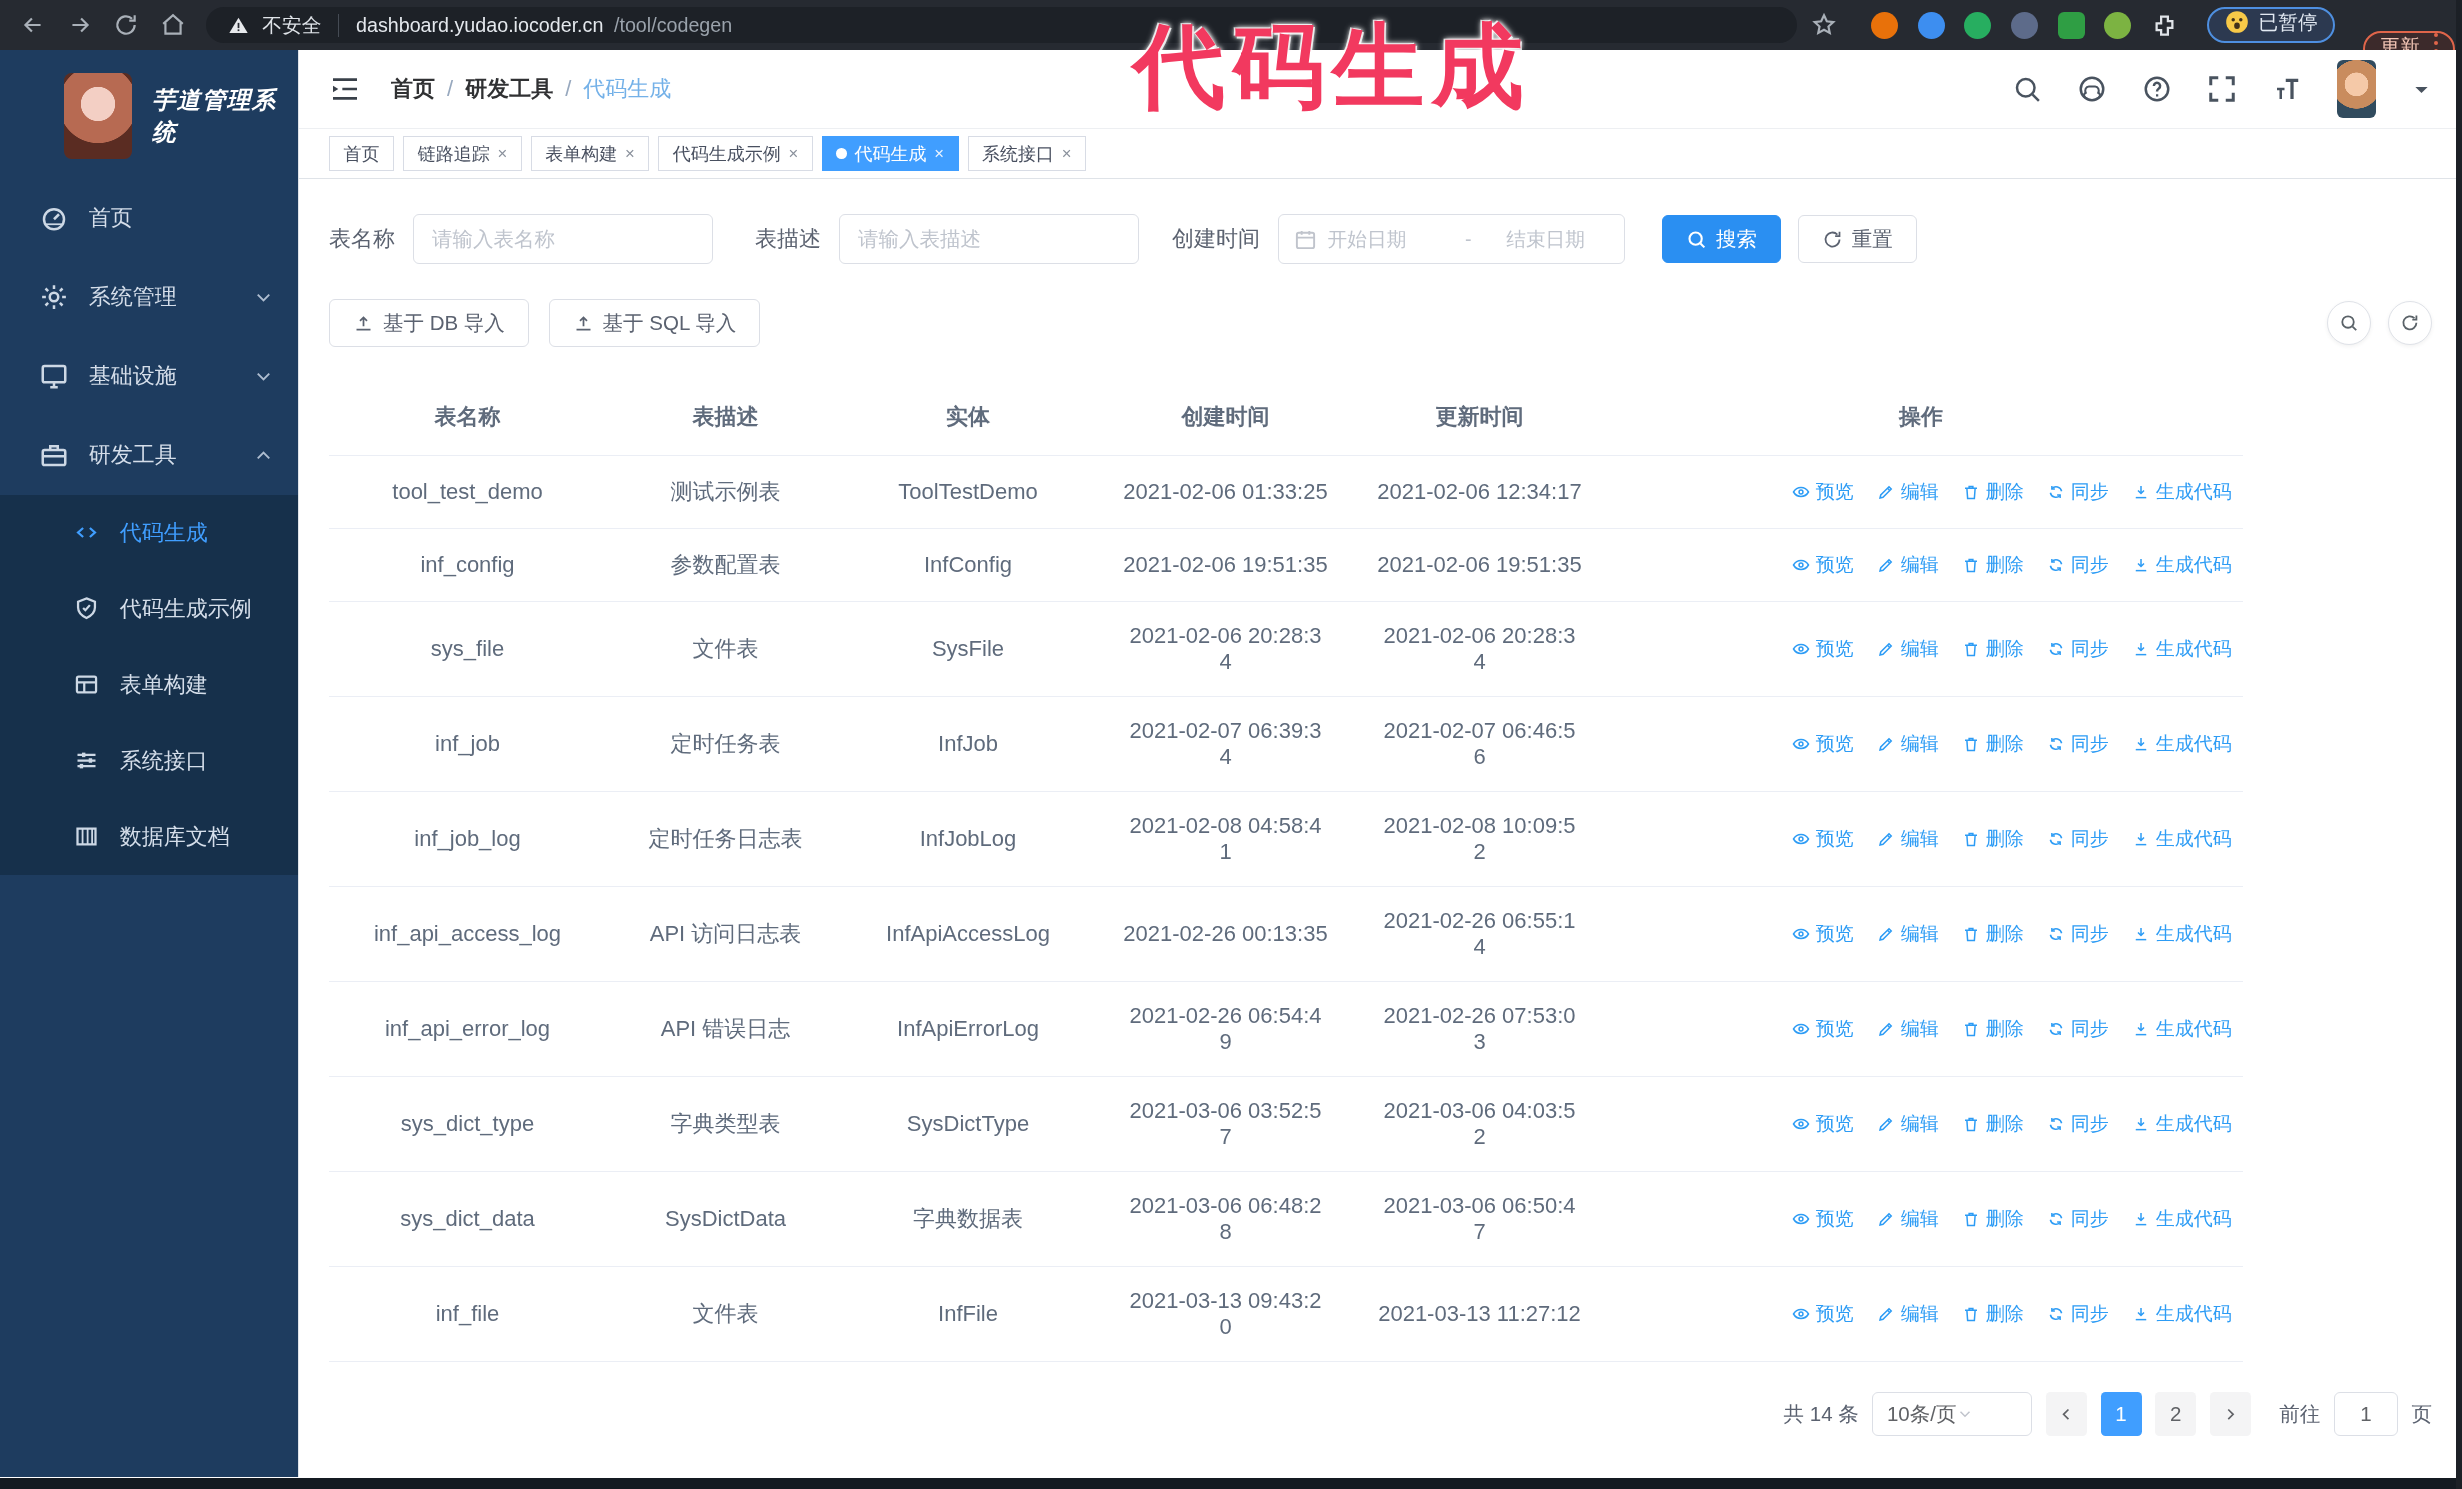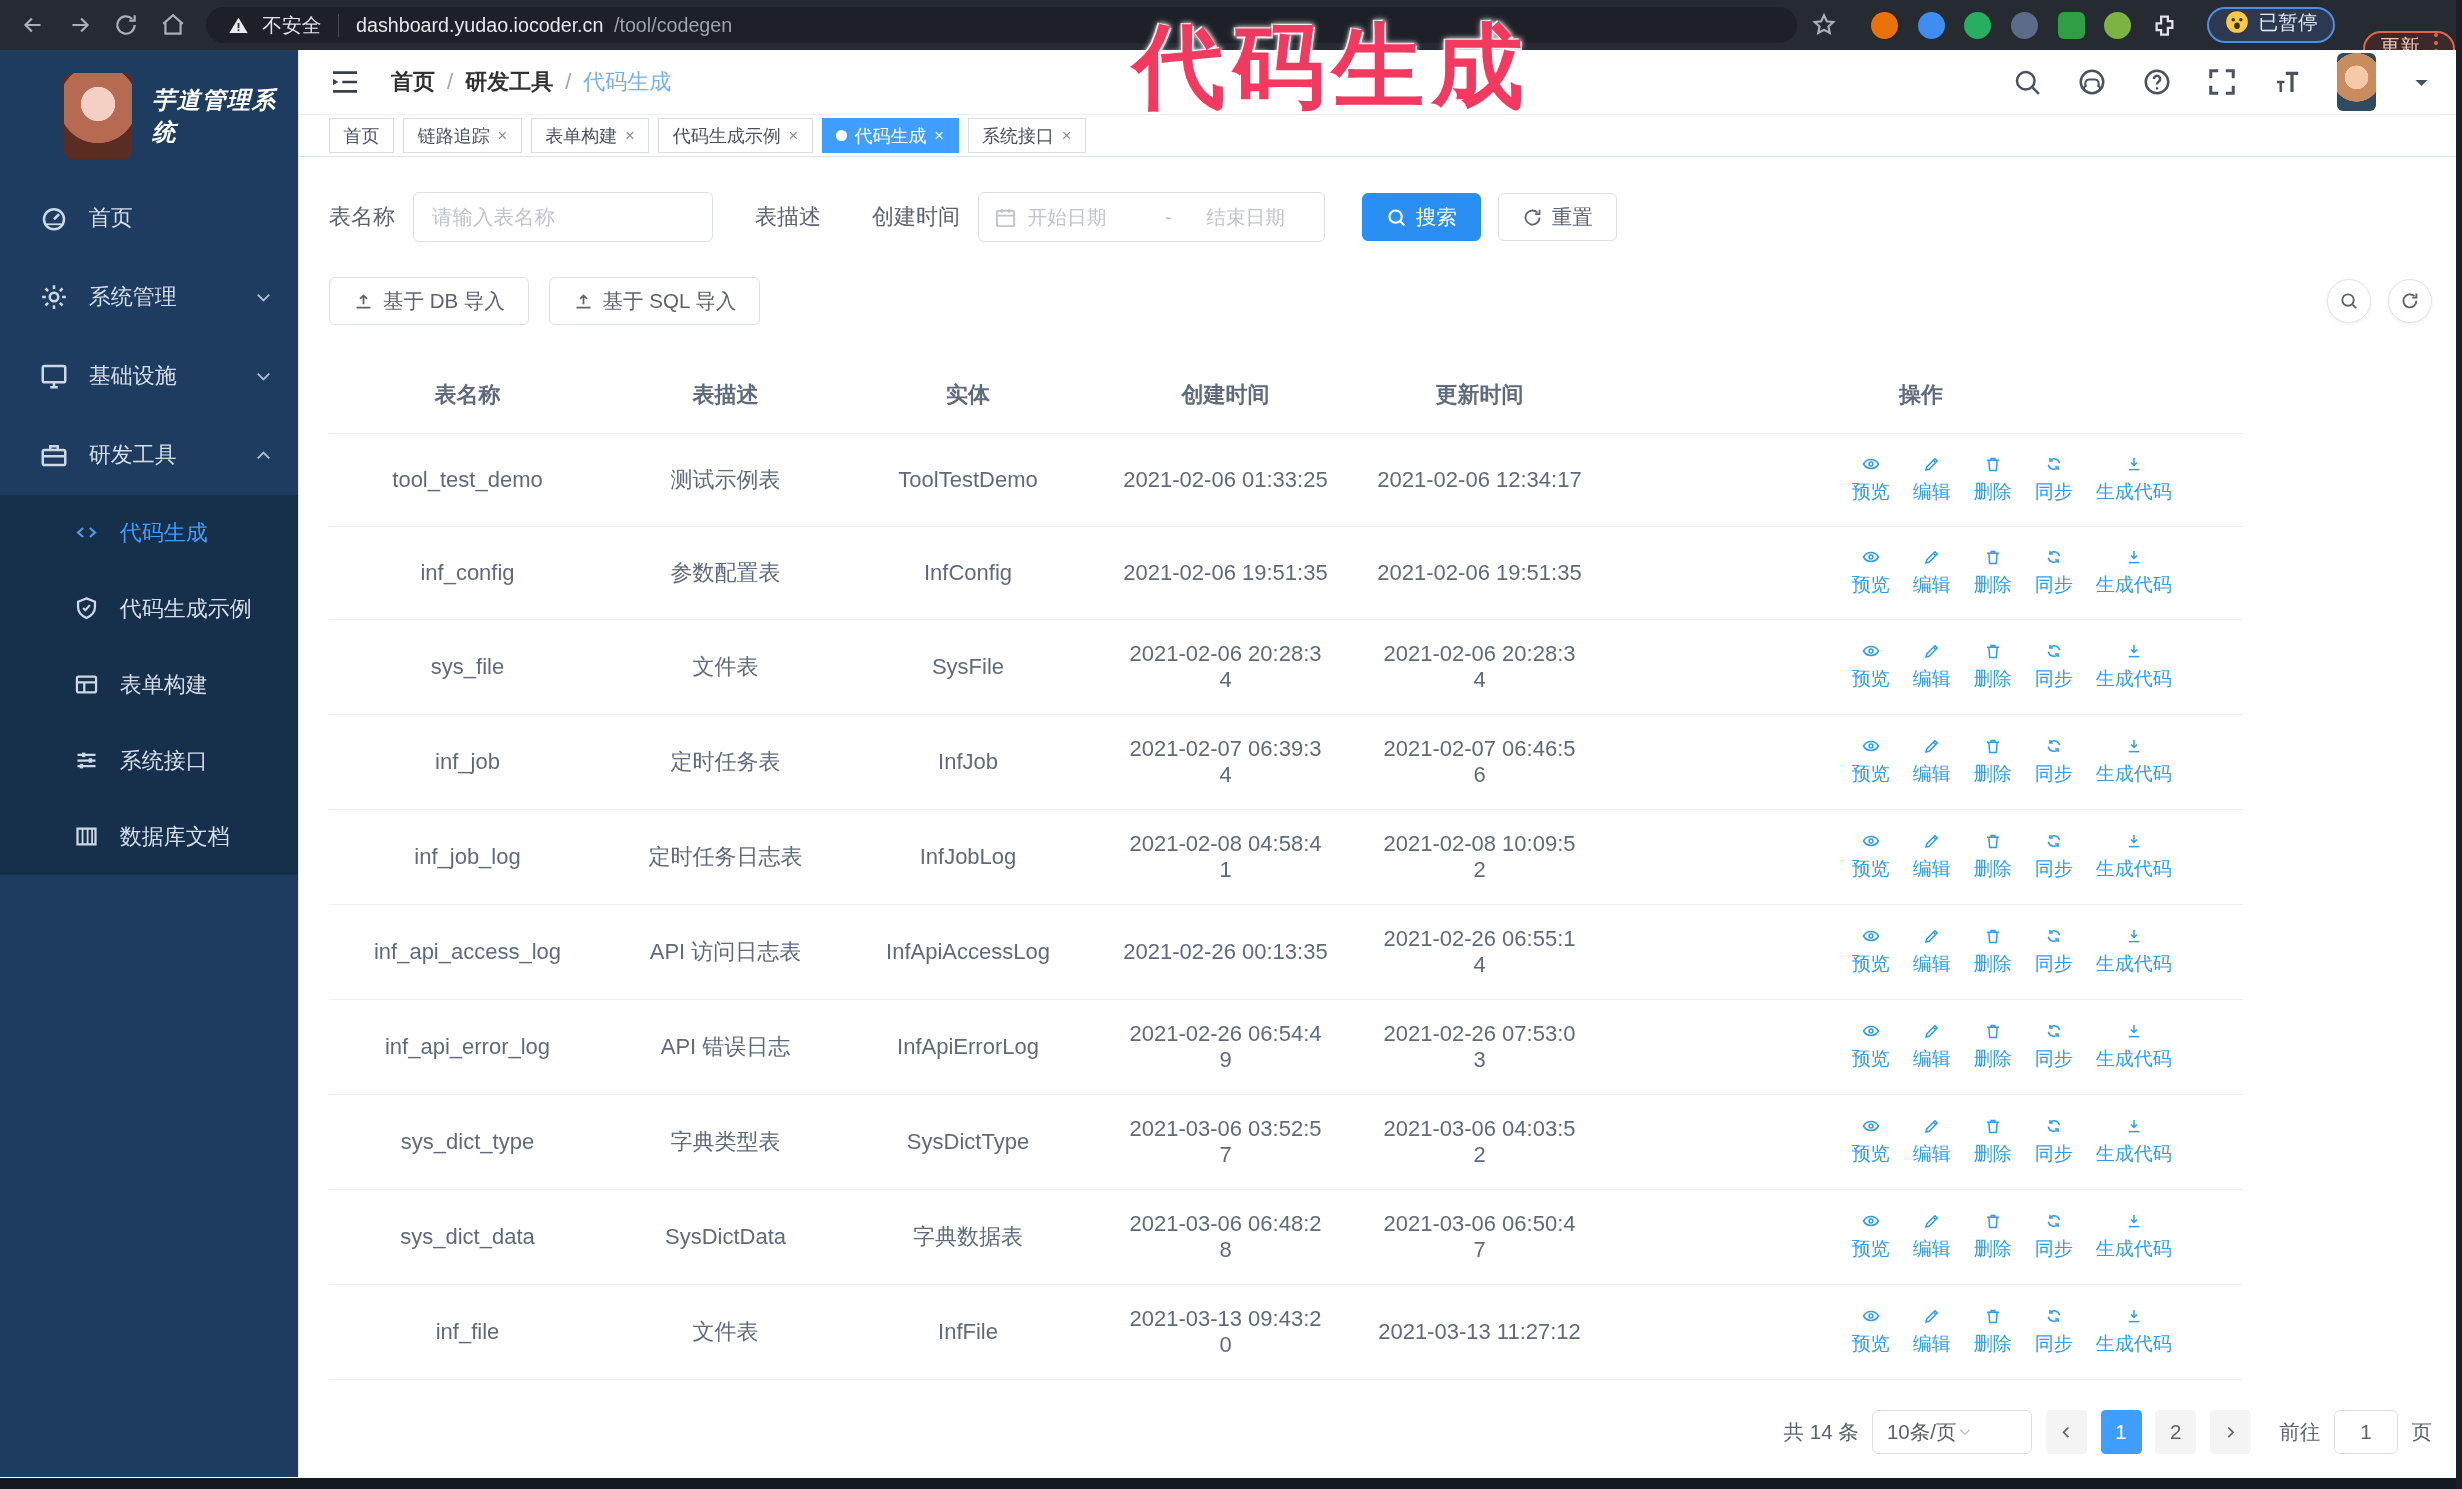--- a/index.html
+++ b/index.html
@@ -101,21 +101,21 @@
 
   
   .table { margin-top:32px; width:1914px; font-size:22px; }
   .t-row { display:grid; grid-template-columns:277px 239px 246px 269px 239px 1fr; align-items:center; border-bottom:1.5px solid #ebeef5; }
   .t-head { color:#4a5568; font-weight:bold; }
   .t-head .cell { padding:23px 7.6px; }
   .cell { text-align:center; padding:21px 7.6px; color:#5f6b7c; overflow-wrap:anywhere; }
   .cell.ops, .h-ops { padding-left:189px; }
   .cell.date { white-space:pre-line; }
   .ops-wrap { display:flex; justify-content:center; align-items:center; gap:23px; }
-  .action { display:inline-flex; align-items:center; gap:6px; color:#2d9cf5; font-size:19px; cursor:pointer; white-space:nowrap;flex-direction:column; }
+  .action { display:inline-flex; align-items:center; gap:6px; color:#2d9cf5; font-size:19px; cursor:pointer; white-space:nowrap; }
   .action .ic { width:18px; height:18px; }
 
   
   .pagination { display:flex; align-items:center; justify-content:flex-end; gap:13.6px; margin-top:30px; padding-bottom:23px; font-size:20.5px; color:#5b6270; }
   .psel { width:160px; height:44px; border:1.5px solid #dcdfe6; border-radius:6px; display:flex; align-items:center; justify-content:flex-start; padding:0 13.6px; color:#606266; cursor:pointer; }
   .psel .ic { width:18px; height:18px; color:#c0c4cc; }
   .pbtn { min-width:41px; height:44px; background:#f4f4f5; border-radius:4.5px; display:flex; align-items:center; justify-content:center; color:#606266; cursor:pointer; padding:0 7.6px; }
   .pbtn.pagenum.active { background:#409eff; color:#fff; }
   .goto-input { width:64px; height:44px; border:1.5px solid #dcdfe6; border-radius:6px; text-align:center; font-size:20.5px; color:#606266; outline:none; }
 
@@ -394,20 +394,21 @@
           </div>
         </div>
 
       <div class="content">
 
         <div class="filters">
           <span class="flabel">表名称</span>
           <input class="f-input" placeholder="请输入表名称" style="">
           <span class="gap56"></span>
           <span class="flabel">表描述</span>
+          <input class="f-input" placeholder="请输入表描述" style="">
           <span class="gap44"></span>
           <span class="flabel">创建时间</span>
           <div class="datebox">
             <span class="ic">
                 <svg viewBox="0 0 24 24" fill="none" stroke="currentColor" stroke-width="2">
                   <rect x="3" y="5" width="18" height="16" rx="2"></rect>
                   <path d="M8 3v4M16 3v4M3 10h18"></path>
                 </svg>
               </span>
             <span class="dp start">开始日期</span>

